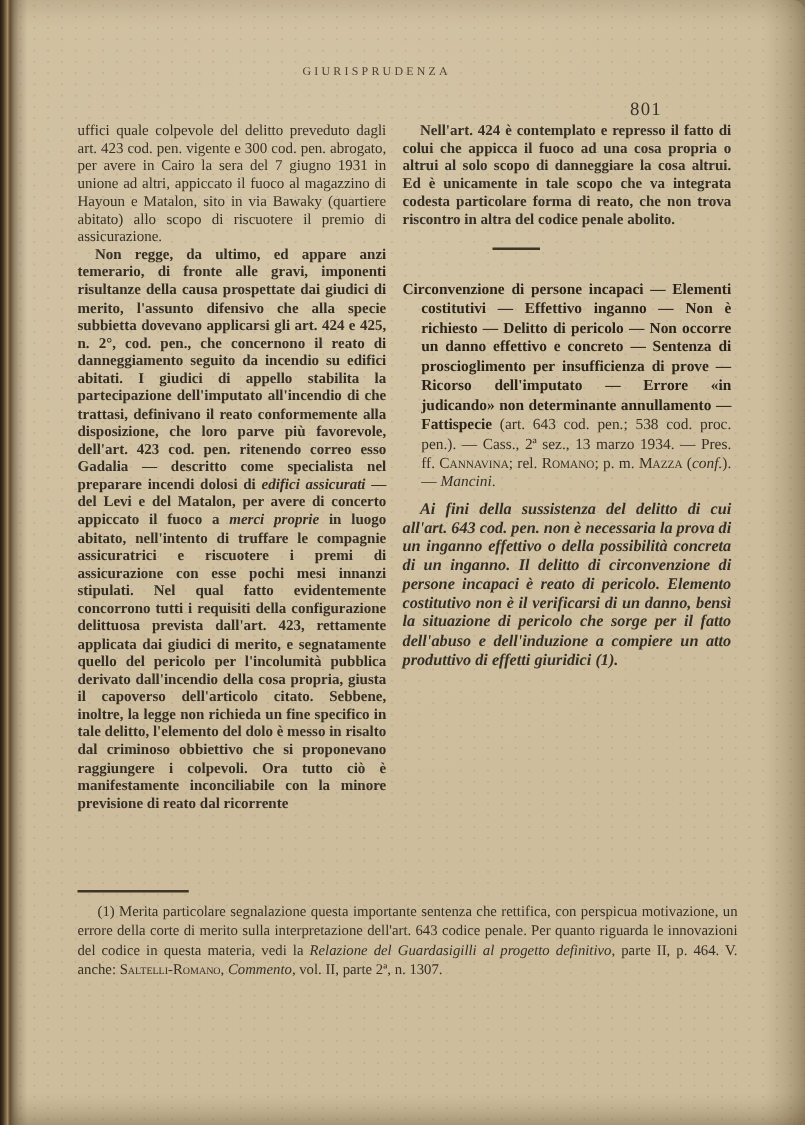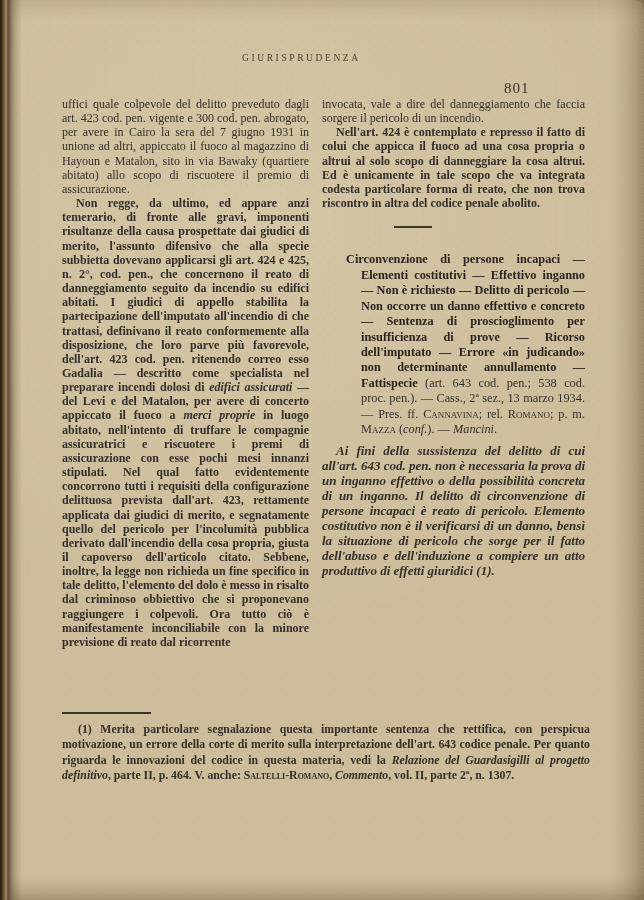--- a/index.html
+++ b/index.html
@@ -45,53 +45,52 @@
   }
   .col-left{left:62px;width:247px;}
   .col-right{left:322px;width:263px;}
   .para{margin:0;}
   .ind{text-indent:14px;font-weight:bold;}
   .it{font-style:italic;}
   .bd{font-weight:bold;color:#2c241a;}
   .sc{font-variant:small-caps;}
   .headnote{
     font-size:12.3px;line-height:15.45px;
-    padding-left:15px;text-indent:-15px;margin-top:24px;margin-left:24px;
+    padding-left:15px;text-indent:-15px;margin-top:24px;
   }
   .itblock{font-style:italic;font-size:13px;line-height:15.1px;}
   .headnote + .itblock{margin-top:5px;}
   .mid-rule{
     width:38px;height:2px;background:var(--rule);
     margin:16px 0 0 72px;
   }
   .fn-rule{
     position:absolute;left:62px;top:712px;width:89px;height:2px;
     background:var(--rule);
   }
   .footnote{
     position:absolute;left:62px;top:722px;width:528px;
     font-size:11.8px;line-height:15.3px;text-align:justify;
   }
-  .footnote .para{text-indent:16px;font-weight:bold;}
+  .footnote .para{text-indent:16px;}
 </style>
 </head>
 <body>
 
 <div class="page">
   <div class="binding"></div>
 
   <span class="running-title">GIURISPRUDENZA</span>
   <span class="page-number">801</span>
 
   <div class="col col-left" id="col-left">
       <p class="para"><span>uffici quale colpevole del delitto preveduto dagli art. 423 cod. pen. vigente e 300 cod. pen. abrogato, per avere in Cairo la sera del 7 giugno 1931 in unione ad altri, appiccato il fuoco al magazzino di Hayoun e Matalon, sito in via Bawaky (quartiere abitato) allo scopo di riscuotere il premio di assicurazione.</span></p>
       <p class="para ind"><span>Non regge, da ultimo, ed appare anzi temerario, di fronte alle gravi, imponenti risultanze della causa prospettate dai giudici di merito, l'assunto difensivo che alla specie subbietta dovevano applicarsi gli art. 424 e 425, n. 2°, cod. pen., che concernono il reato di danneggiamento seguito da incendio su edifici abitati. I giudici di appello stabilita la partecipazione dell'imputato all'incendio di che trattasi, definivano il reato conformemente alla disposizione, che loro parve più favorevole, dell'art. 423 cod. pen. ritenendo correo esso Gadalia — descritto come specialista nel preparare incendi dolosi di </span><span class="it">edifici assicurati</span><span> — del Levi e del Matalon, per avere di concerto appiccato il fuoco a </span><span class="it">merci proprie</span><span> in luogo abitato, nell'intento di truffare le compagnie assicuratrici e riscuotere i premi di assicurazione con esse pochi mesi innanzi stipulati. Nel qual fatto evidentemente concorrono tutti i requisiti della configurazione delittuosa prevista dall'art. 423, rettamente applicata dai giudici di merito, e segnatamente quello del pericolo per l'incolumità pubblica derivato dall'incendio della cosa propria, giusta il capoverso dell'articolo citato. Sebbene, inoltre, la legge non richieda un fine specifico in tale delitto, l'elemento del dolo è messo in risalto dal criminoso obbiettivo che si proponevano raggiungere i colpevoli. Ora tutto ciò è manifestamente inconciliabile con la minore previsione di reato dal ricorrente</span></p>
     </div>
   <div class="col col-right" id="col-right">
-      <p class="para"><span>invocata, vale a dire del danneggiamento che faccia sorgere il pericolo di un incendio.</span></p>
       <p class="para ind"><span>Nell'art. 424 è contemplato e represso il fatto di colui che appicca il fuoco ad una cosa propria o altrui al solo scopo di danneggiare la cosa altrui. Ed è unicamente in tale scopo che va integrata codesta particolare forma di reato, che non trova riscontro in altra del codice penale abolito.</span></p>
       <div class="mid-rule"></div>
       <p class="para headnote"><span class="bd">Circonvenzione di persone incapaci — Elementi costitutivi — Effettivo inganno — Non è richiesto — Delitto di pericolo — Non occorre un danno effettivo e concreto — Sentenza di proscioglimento per insufficienza di prove — Ricorso dell'imputato — Errore «in judicando» non determinante annullamento — Fattispecie</span><span> (art. 643 cod. pen.; 538 cod. proc. pen.). — Cass., 2ª sez., 13 marzo 1934. — Pres. ff. </span><span class="sc">Cannavina</span><span>; rel. </span><span class="sc">Romano</span><span>; p. m. </span><span class="sc">Mazza</span><span> (</span><span class="it">conf.</span><span>). — </span><span class="it">Mancini</span><span>.</span></p>
       <p class="para ind itblock"><span>Ai fini della sussistenza del delitto di cui all'art. 643 cod. pen. non è necessaria la prova di un inganno effettivo o della possibilità concreta di un inganno. Il delitto di circonvenzione di persone incapaci è reato di pericolo. Elemento costitutivo non è il verificarsi di un danno, bensì la situazione di pericolo che sorge per il fatto dell'abuso e dell'induzione a compiere un atto produttivo di effetti giuridici (1).</span></p>
     </div>
 
   <div class="fn-rule"></div>
   <div class="footnote" id="footnote">
       <p class="para"><span>(1) Merita particolare segnalazione questa importante sentenza che rettifica, con perspicua motivazione, un errore della corte di merito sulla interpretazione dell'art. 643 codice penale. Per quanto riguarda le innovazioni del codice in questa materia, vedi la </span><span class="it">Relazione del Guardasigilli al progetto definitivo</span><span>, parte II, p. 464. V. anche: </span><span class="sc">Saltelli-Romano</span><span>, </span><span class="it">Commento</span><span>, vol. II, parte 2ª, n. 1307.</span></p>
     </div>

